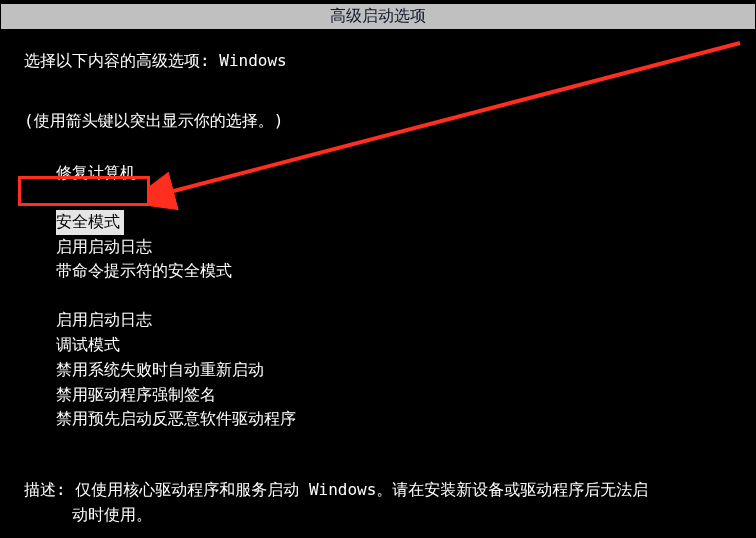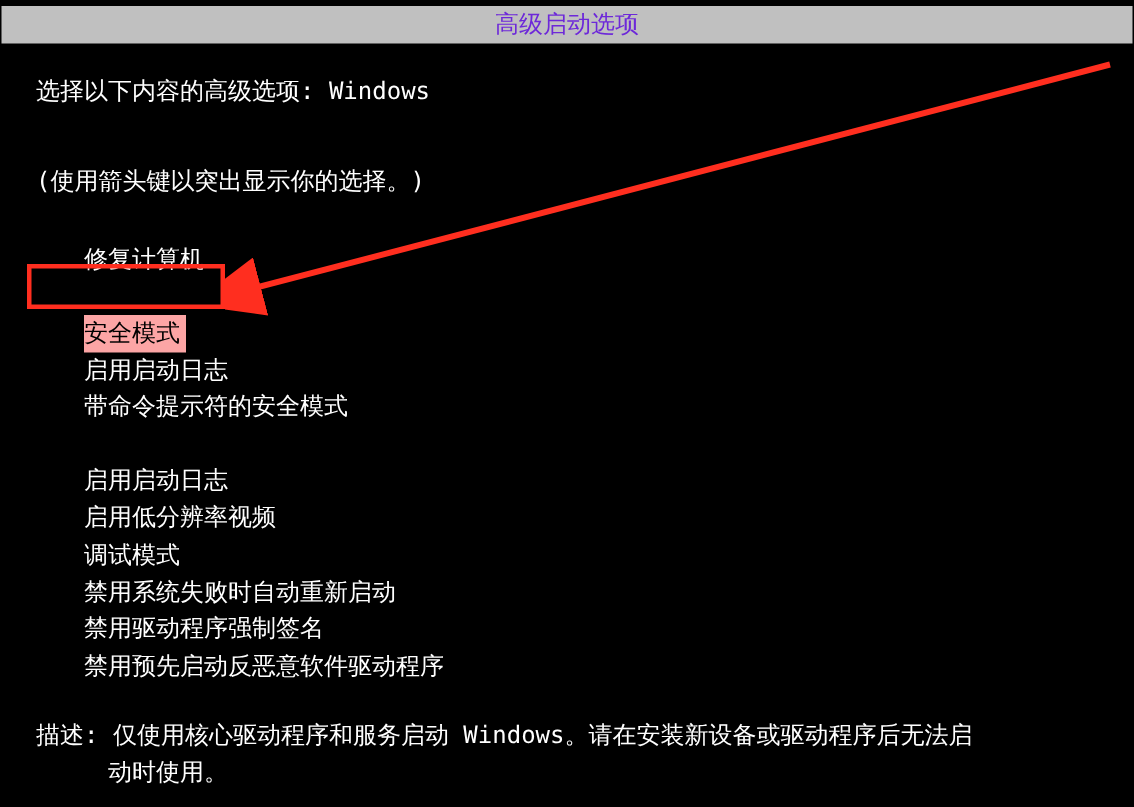--- a/index.html
+++ b/index.html
@@ -12,21 +12,21 @@
       height: 538px;
       background: #000;
       color: #fff;
       font-family: "SimSun", "宋体", monospace;
       font-size: 16px;
       position: relative;
       overflow: hidden;
     }
     .title-bar {
       background: #c0c0c0;
-      color: #6d28d9;
+      color: #0f172a;
       text-align: center;
       padding: 2px 0;
       font-size: 16px;
       margin-top: 4px;
       margin-left: 1px;
       margin-right: 1px;
     }
     .content {
       padding: 20px 24px 0 24px;
     }
@@ -40,21 +40,21 @@
       margin-top: 36px;
     }
     .options {
       padding-left: 32px;
     }
     .option-item {
       line-height: 1.55;
       white-space: nowrap;
     }
     .option-selected {
-      background: #fca5a5;
+      background: #e5e5e5;
       color: #000;
       display: inline-block;
       padding: 0 4px 0 0;
     }
     .gap {
       height: 24px;
     }
     .description {
       position: absolute;
       bottom: 10px;
@@ -99,21 +99,20 @@
   <div class="options">
     <div class="option-item">修复计算机</div>
     <div class="gap"></div>
     <div class="option-item">
       <span class="option-selected">安全模式</span>
     </div>
     <div class="option-item">启用启动日志</div>
     <div class="option-item">带命令提示符的安全模式</div>
     <div class="gap"></div>
     <div class="option-item">启用启动日志</div>
-    <div class="option-item">启用低分辨率视频</div>
     <div class="option-item">调试模式</div>
     <div class="option-item">禁用系统失败时自动重新启动</div>
     <div class="option-item">禁用驱动程序强制签名</div>
     <div class="option-item">禁用预先启动反恶意软件驱动程序</div>
     <div class="gap"></div>
   </div>
 </div>
 
 <div class="description">
   <div>

